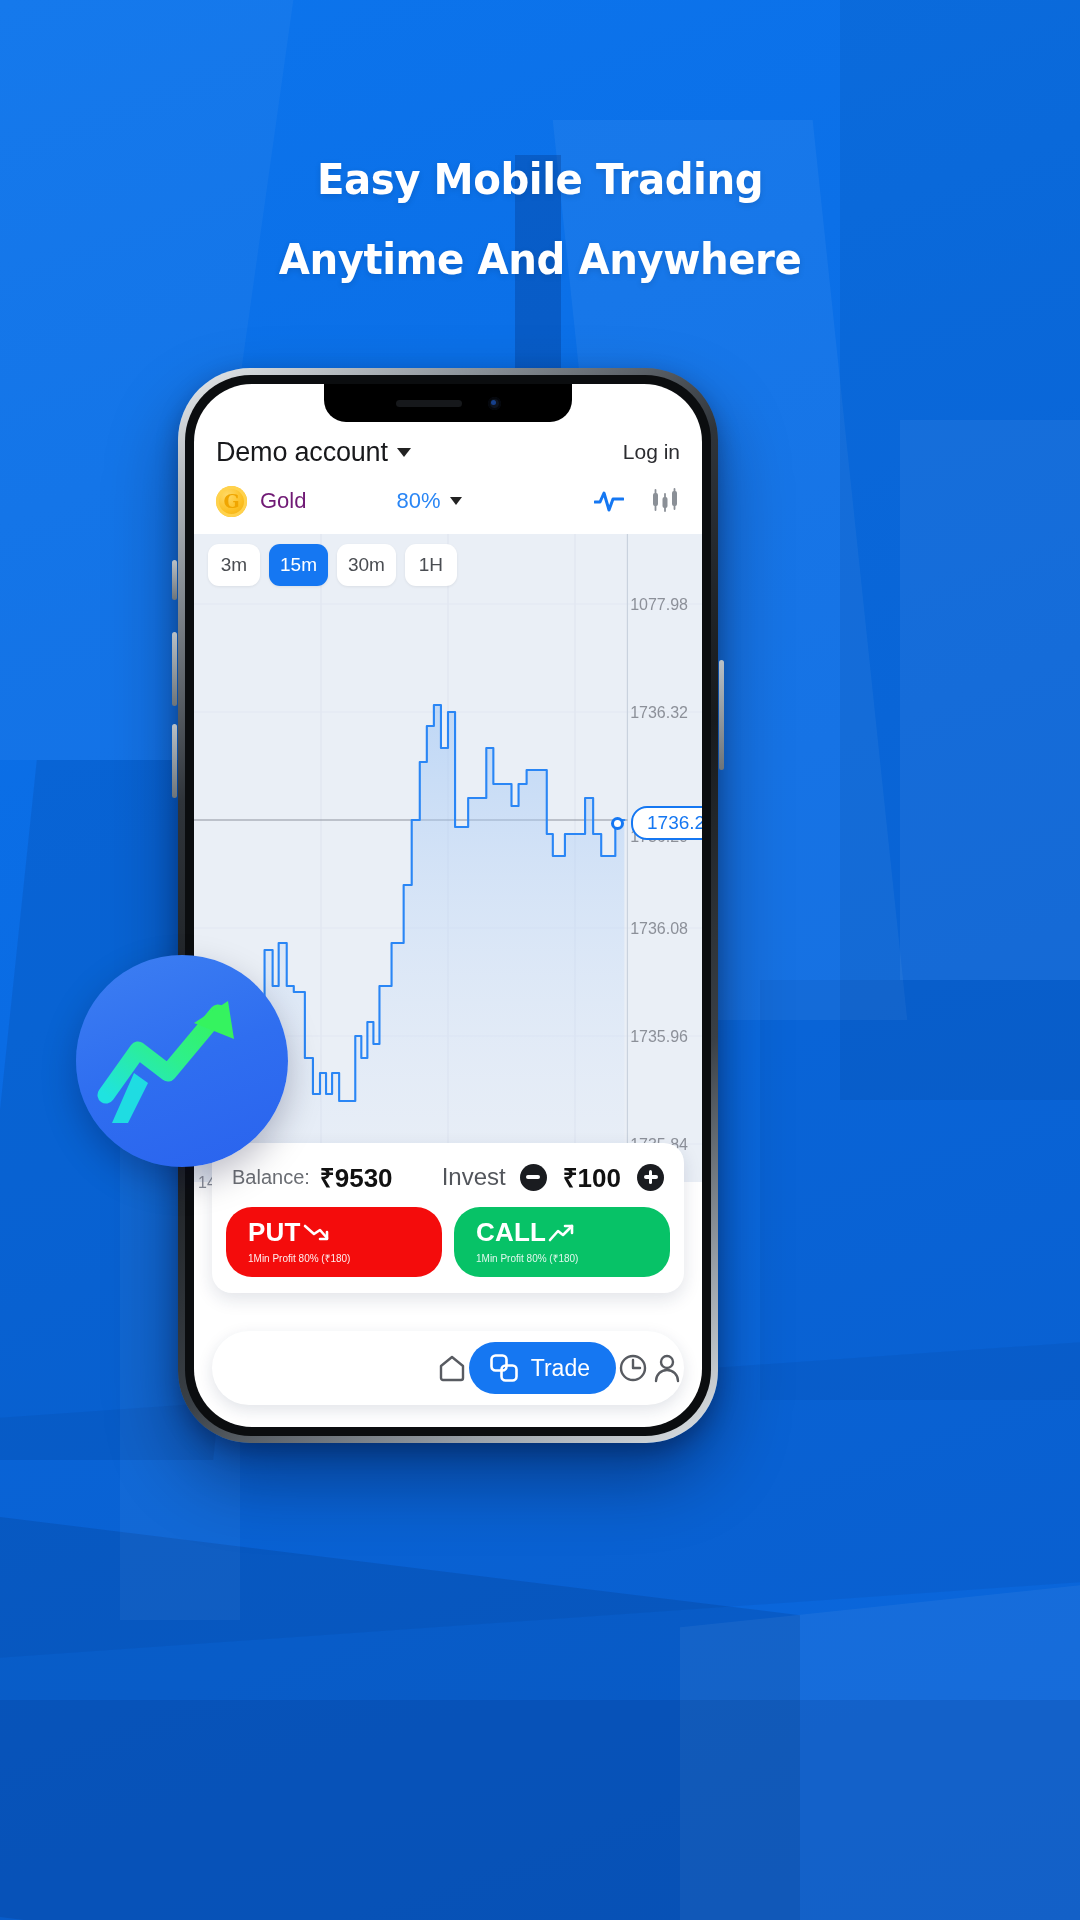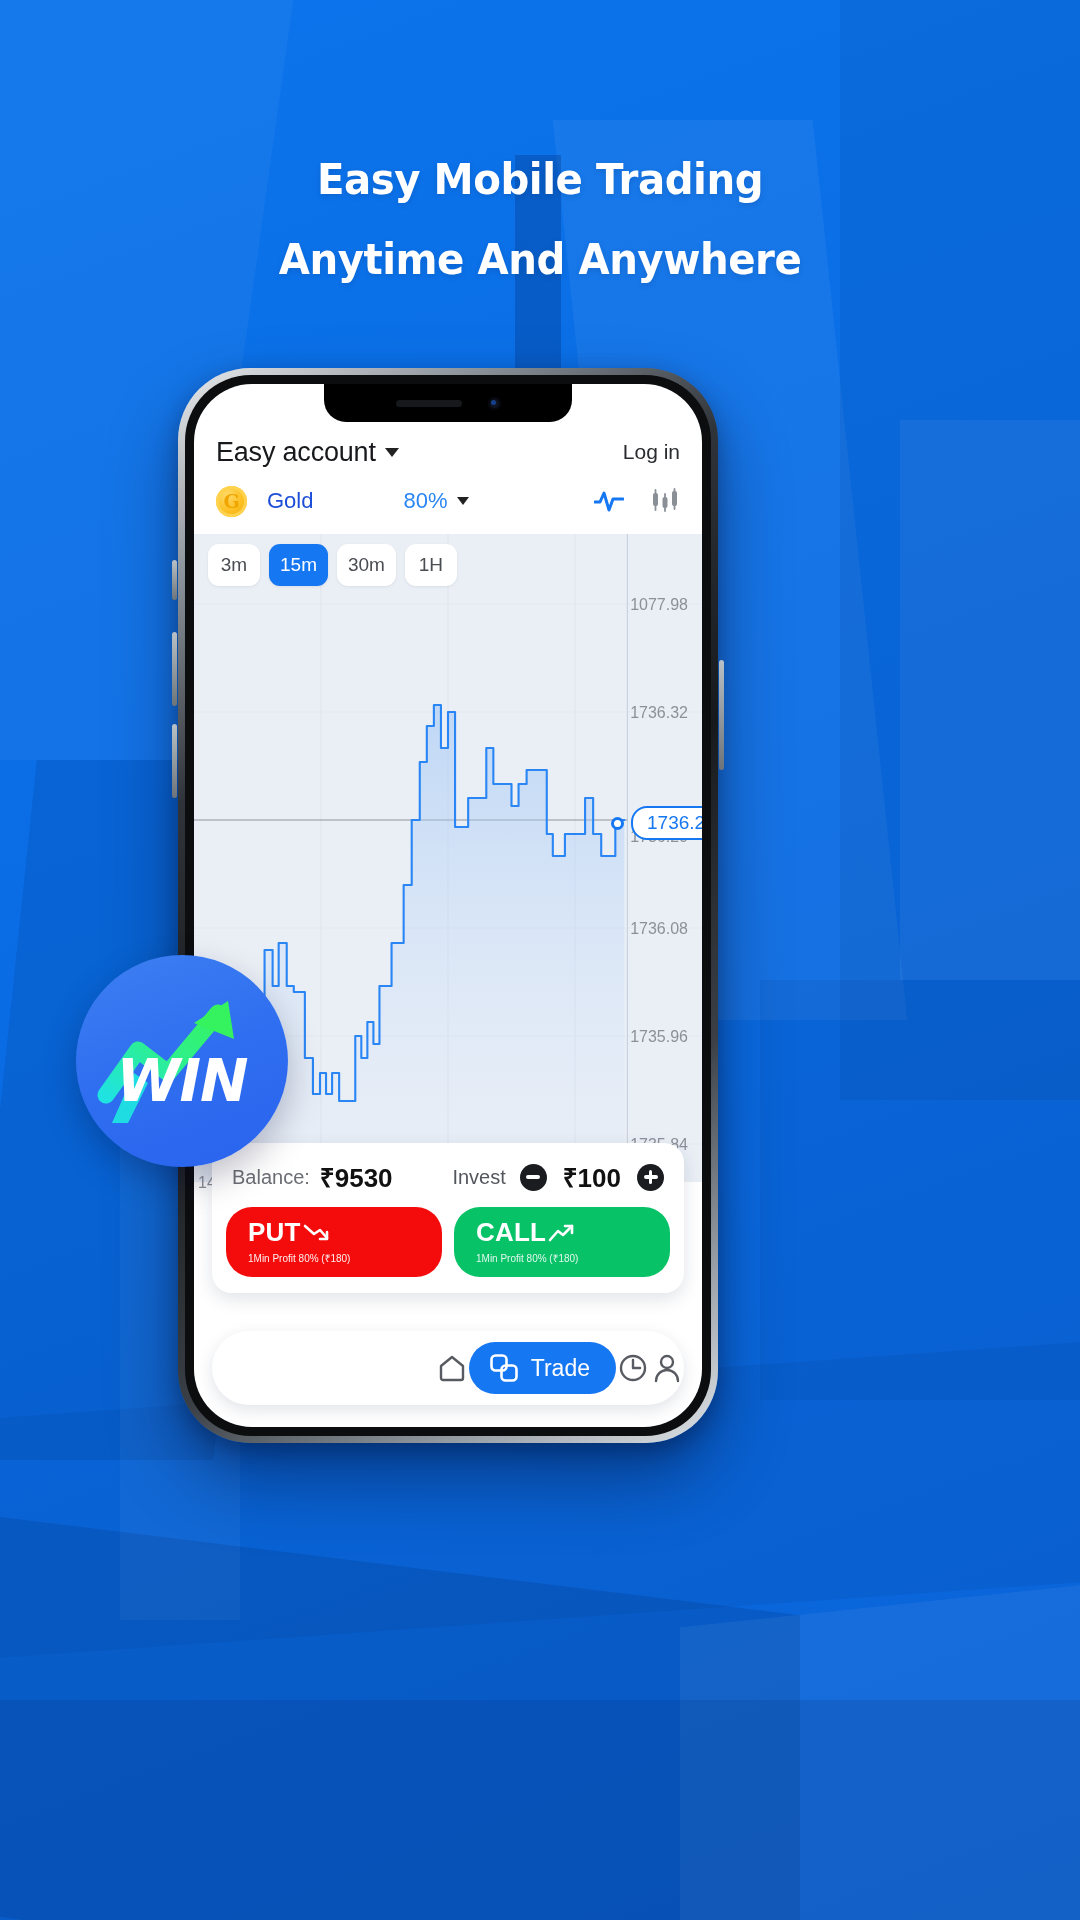--- a/index.html
+++ b/index.html
@@ -93,21 +93,21 @@
   .login { font-size: 21px; color: #2b2c30; }
 
   .asset-row { display: flex; align-items: center; height: 50px; margin-top: 2px; }
   .coin {
     width: 31px; height: 31px; border-radius: 50%;
     background: radial-gradient(circle at 35% 30%, #ffd966 0%, #fcbf21 55%, #e8a207 100%);
     box-shadow: inset 0 0 0 3px #ffd24d;
     display:flex; align-items:center; justify-content:center;
     font-size: 19px; font-weight: 700; color:#f0a500; font-family:"DejaVu Serif", serif;
   }
-  .asset-name { font-size: 22px; color: #1d4ed8; margin-left: 20px; }
+  .asset-name { font-size: 22px; color: #701a75; margin-left: 13px; }
   .payout { margin-left: 90px; font-size: 22px; color: #2a86f5; display:flex; align-items:center; gap: 9px; }
   .hdr-icons { margin-left: auto; display: flex; align-items: center; gap: 26px; }
   .icon-btn { width: 30px; height: 30px; display:flex; align-items:center; justify-content:center; }
 
   
   .chart-wrap { position: relative; margin-top: 8px; height: 648px; background: #eaeff6; }
   .chart-svg { position: absolute; inset: 0; width: 100%; height: 100%; }
   .tf-row { position: absolute; left: 14px; top: 10px; display: flex; gap: 9px; z-index: 5; }
   .tf {
     min-width: 52px; height: 42px; border-radius: 11px; background: #fff;
@@ -132,21 +132,21 @@
   
   .trade-card {
     position: absolute; left: 18px; right: 18px; bottom: 134px;
     background: #fff; border-radius: 20px; padding: 14px 14px 16px 14px;
     box-shadow: 0 6px 18px rgba(20,40,80,0.13);
     z-index: 12;
   }
   .bal-row { display: flex; align-items: center; height: 40px; padding: 0 6px; }
   .bal-label { font-size: 20px; color: #6b6e74; }
   .bal-value { font-size: 26px; color: #111; font-weight: 700; margin-left: 10px; }
-  .inv-label { font-size: 20px; color: #53565c; margin-left: auto; }
+  .inv-label { font-size: 24px; color: #53565c; margin-left: auto; }
   .step-btn {
     width: 27px; height: 27px; border-radius: 50%; background: #1a1c20;
     display:flex; align-items:center; justify-content:center; color:#fff;
     font-size: 22px; line-height: 0; margin-left: 14px; position: relative;
   }
   .step-btn .h { position:absolute; width: 14px; height: 3.5px; background:#fff; border-radius:2px; }
   .step-btn .v { position:absolute; width: 3.5px; height: 14px; background:#fff; border-radius:2px; }
   .inv-value { font-size: 26px; color: #111; font-weight: 700; margin-left: 16px; }
   .step-btn.plus { margin-left: 16px; }
 
@@ -223,21 +223,21 @@
   <div class="screen">
 
     <div class="notch">
       <div class="speaker"></div>
       <div class="frontcam"></div>
     </div>
 
     <div class="app-header">
       <div class="acct-row">
         <div class="acct-name">
-          <span>Easy account</span>
+          <span>Demo account</span>
           <span class="caret"></span>
         </div>
         <div class="login">Log in</div>
       </div>
 
       <div class="asset-row">
         <div class="coin">G</div>
         <div class="asset-name">Gold</div>
         <div class="payout">
           <span>80%</span>
@@ -407,14 +407,13 @@
       <linearGradient id="arrGrad" x1="0" y1="1" x2="1" y2="0">
         <stop offset="0%" stop-color="#1fe3e0"></stop>
         <stop offset="55%" stop-color="#2ef08a"></stop>
         <stop offset="100%" stop-color="#35f35f"></stop>
       </linearGradient>
     </defs>
     <path d="M30 140 L62 95 L92 118 L142 58" fill="none" stroke="url(#arrGrad)" stroke-width="17" stroke-linecap="round" stroke-linejoin="round"></path>
     <polygon points="152,46 158,84 118,68" fill="#35f35f"></polygon>
     <path d="M36 168 L58 118 L72 128 L52 168 Z" fill="#1fe3e0" opacity="0.95"></path>
   </svg>
-  <div class="logo-text">WIN</div>
 </div>
 
 </body></html>

